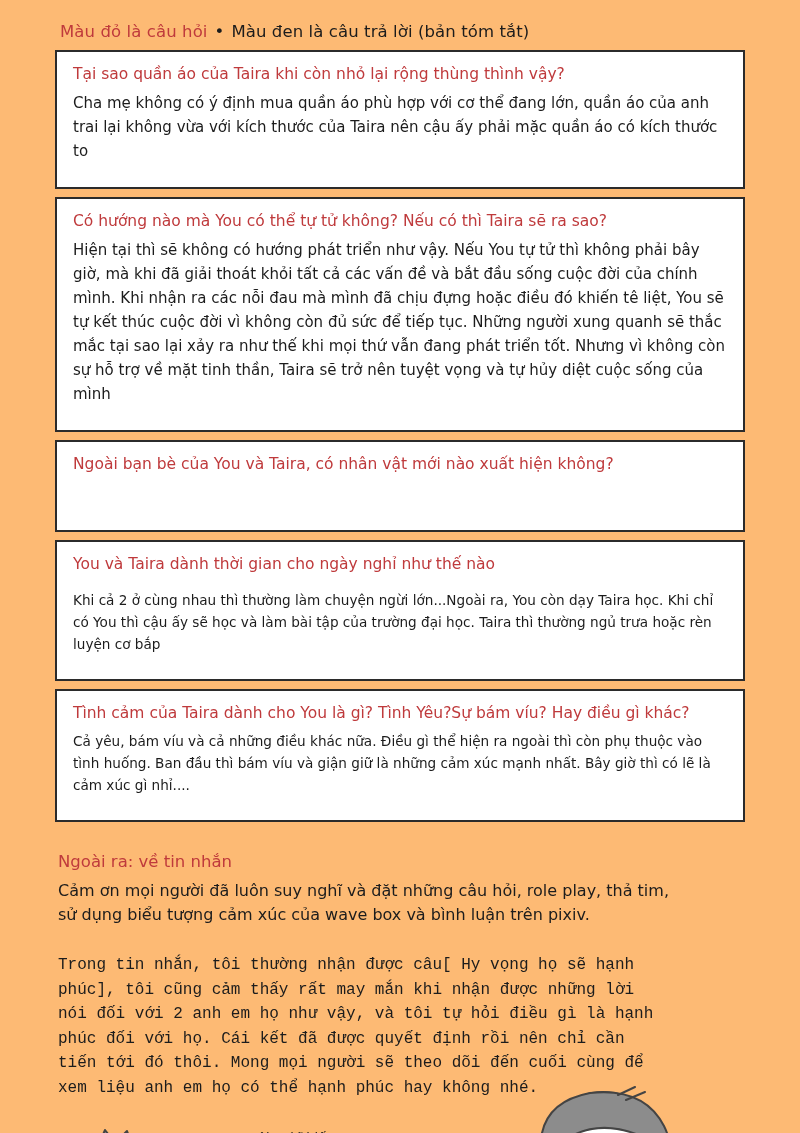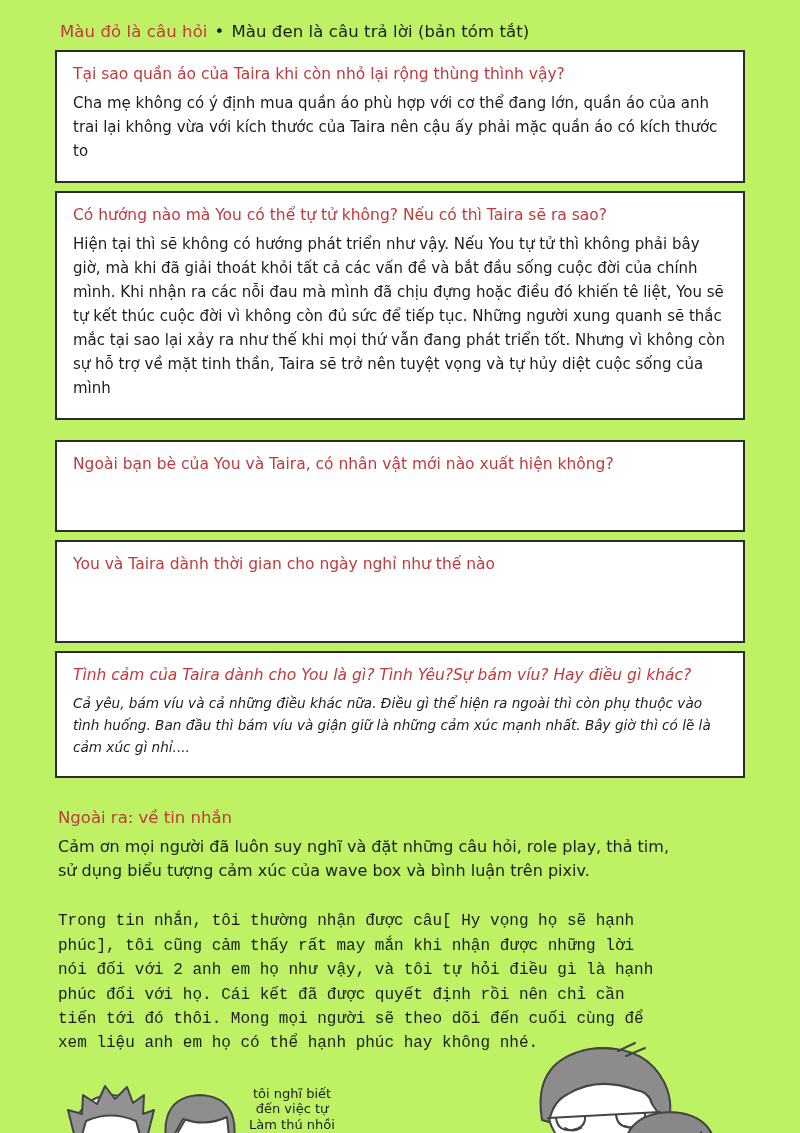--- a/index.html
+++ b/index.html
@@ -1,38 +1,38 @@
 <!DOCTYPE html>
 <html><head>
 <meta charset="utf-8">
 <style>
   html,body { margin:0; padding:0; background:#ffffff; }
   .page {
     position:relative; width:800px; height:1133px; margin:0 auto;
-    background:#bef264; overflow:hidden;
+    background:#fdba74; overflow:hidden;
     font-family:"DejaVu Sans", sans-serif; color:#1c1c1c;
   }
   .header { margin:22px 0 0 60px; font-size:16.5px; letter-spacing:.1px; }
   .red { color:#bf3a3c; }
   .sep { margin:0 7px; color:#1c1c1c; }
 
   .qa-col { margin:9px 0 0 55px; width:690px; display:flex; flex-direction:column; gap:8px; }
   .qa-box {
     box-sizing:border-box; border:2px solid #2b2b2b; background:#fff;
-    padding:10px 14px 18px 16px;
+    padding:10px 14px 24px 16px;
   }
   .qa-box .question { color:#bf3a3c; font-size:15.5px; line-height:1.55; margin:0 0 5px 0; }
   .qa-box .answer   { font-size:15px; line-height:1.6; margin:0; }
   .qa-box.small .answer { font-size:13.6px; line-height:1.62; }
   .qa-box.gap .answer { margin-top:13px; }
   .b1 { min-height:97px; }
   .b2 { min-height:200px; }
-  .b3 { min-height:92px;margin-top:12px; }
+  .b3 { min-height:92px; }
   .b4 { min-height:103px; }
-  .b5 { min-height:98px;font-style:italic; }
+  .b5 { min-height:98px; }
 
   .extra-heading { margin:30px 8px 0 58px; font-size:16.5px; }
   .para { margin:8px 0 0 58px; width:622px; font-size:16px; line-height:1.5; }
   .para2 { margin-top:26px; width:600px; line-height:1.53;font-family:Liberation Mono, monospace; }
 
   .footer { position:relative; height:215px; margin-top:4px; }
   .dolls  { position:absolute; left:48px; top:10px; }
   .doll-note {
     position:absolute; left:228px; top:26px; width:128px;
     text-align:center; font-size:13px; line-height:1.18; white-space:pre-line;
@@ -60,20 +60,21 @@
     </div>
     <div class="qa-box b2">
       <p class="question">Có hướng nào mà You có thể tự tử không? Nếu có thì Taira sẽ ra sao?</p>
       <p class="answer">Hiện tại thì sẽ không có hướng phát triển như vậy. Nếu You tự tử thì không phải bây giờ, mà khi đã giải thoát khỏi tất cả các vấn đề và bắt đầu sống cuộc đời của chính mình. Khi nhận ra các nỗi đau mà mình đã chịu đựng hoặc điều đó khiến tê liệt, You sẽ tự kết thúc cuộc đời vì không còn đủ sức để tiếp tục. Những người xung quanh sẽ thắc mắc tại sao lại xảy ra như thế khi mọi thứ vẫn đang phát triển tốt. Nhưng vì không còn sự hỗ trợ về mặt tinh thần, Taira sẽ trở nên tuyệt vọng và tự hủy diệt cuộc sống của mình</p>
     </div>
     <div class="qa-box b3">
       <p class="question">Ngoài bạn bè của You và Taira, có nhân vật mới nào xuất hiện không?</p>
     </div>
     <div class="qa-box b4 small gap">
       <p class="question">You và Taira dành thời gian cho ngày nghỉ như thế nào</p>
+      <p class="answer">Khi cả 2 ở cùng nhau thì thường làm chuyện ngừi lớn...Ngoài ra, You còn dạy Taira học. Khi chỉ có You thì cậu ấy sẽ học và làm bài tập của trường đại học. Taira thì thường ngủ trưa hoặc rèn luyện cơ bắp</p>
     </div>
     <div class="qa-box b5 small">
       <p class="question">Tình cảm của Taira dành cho You là gì? Tình Yêu?Sự bám víu? Hay điều gì khác?</p>
       <p class="answer">Cả yêu, bám víu và cả những điều khác nữa. Điều gì thể hiện ra ngoài thì còn phụ thuộc vào tình huống. Ban đầu thì bám víu và giận giữ là những cảm xúc mạnh nhất. Bây giờ thì có lẽ là cảm xúc gì nhỉ....</p>
     </div>
   </div>
 
   <div class="extra-heading red">Ngoài ra: về tin nhắn</div>
   <div class="para">Cảm ơn mọi người đã luôn suy nghĩ và đặt những câu hỏi, role play, thả tim, sử dụng biểu tượng cảm xúc của wave box và bình luận trên pixiv.</div>
   <div class="para para2">Trong tin nhắn, tôi thường nhận được câu[ Hy vọng họ sẽ hạnh phúc], tôi cũng cảm thấy rất may mắn khi nhận được những lời nói đối với 2 anh em họ như vậy, và tôi tự hỏi điều gì là hạnh phúc đối với họ. Cái kết đã được quyết định rồi nên chỉ cần tiến tới đó thôi. Mong mọi người sẽ theo dõi đến cuối cùng để xem liệu anh em họ có thể hạnh phúc hay không nhé.</div>

